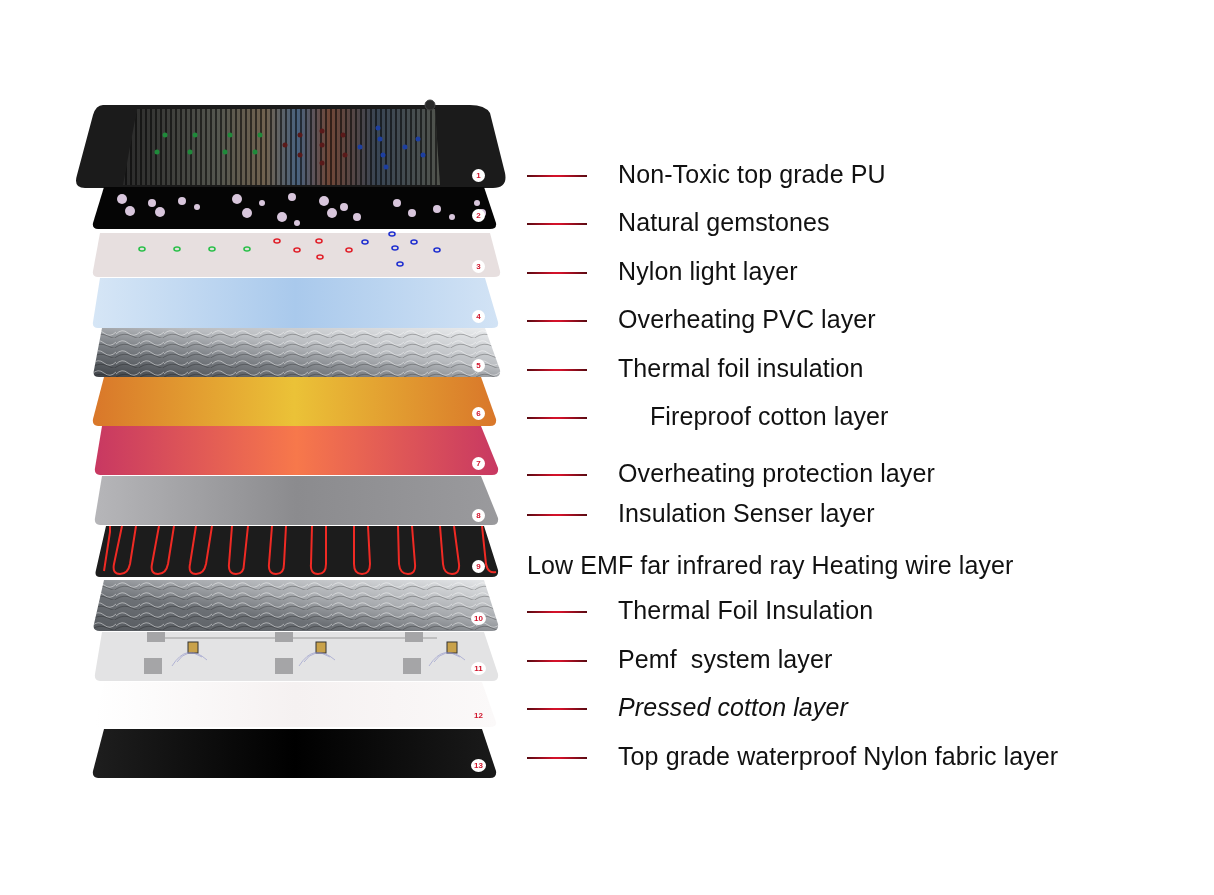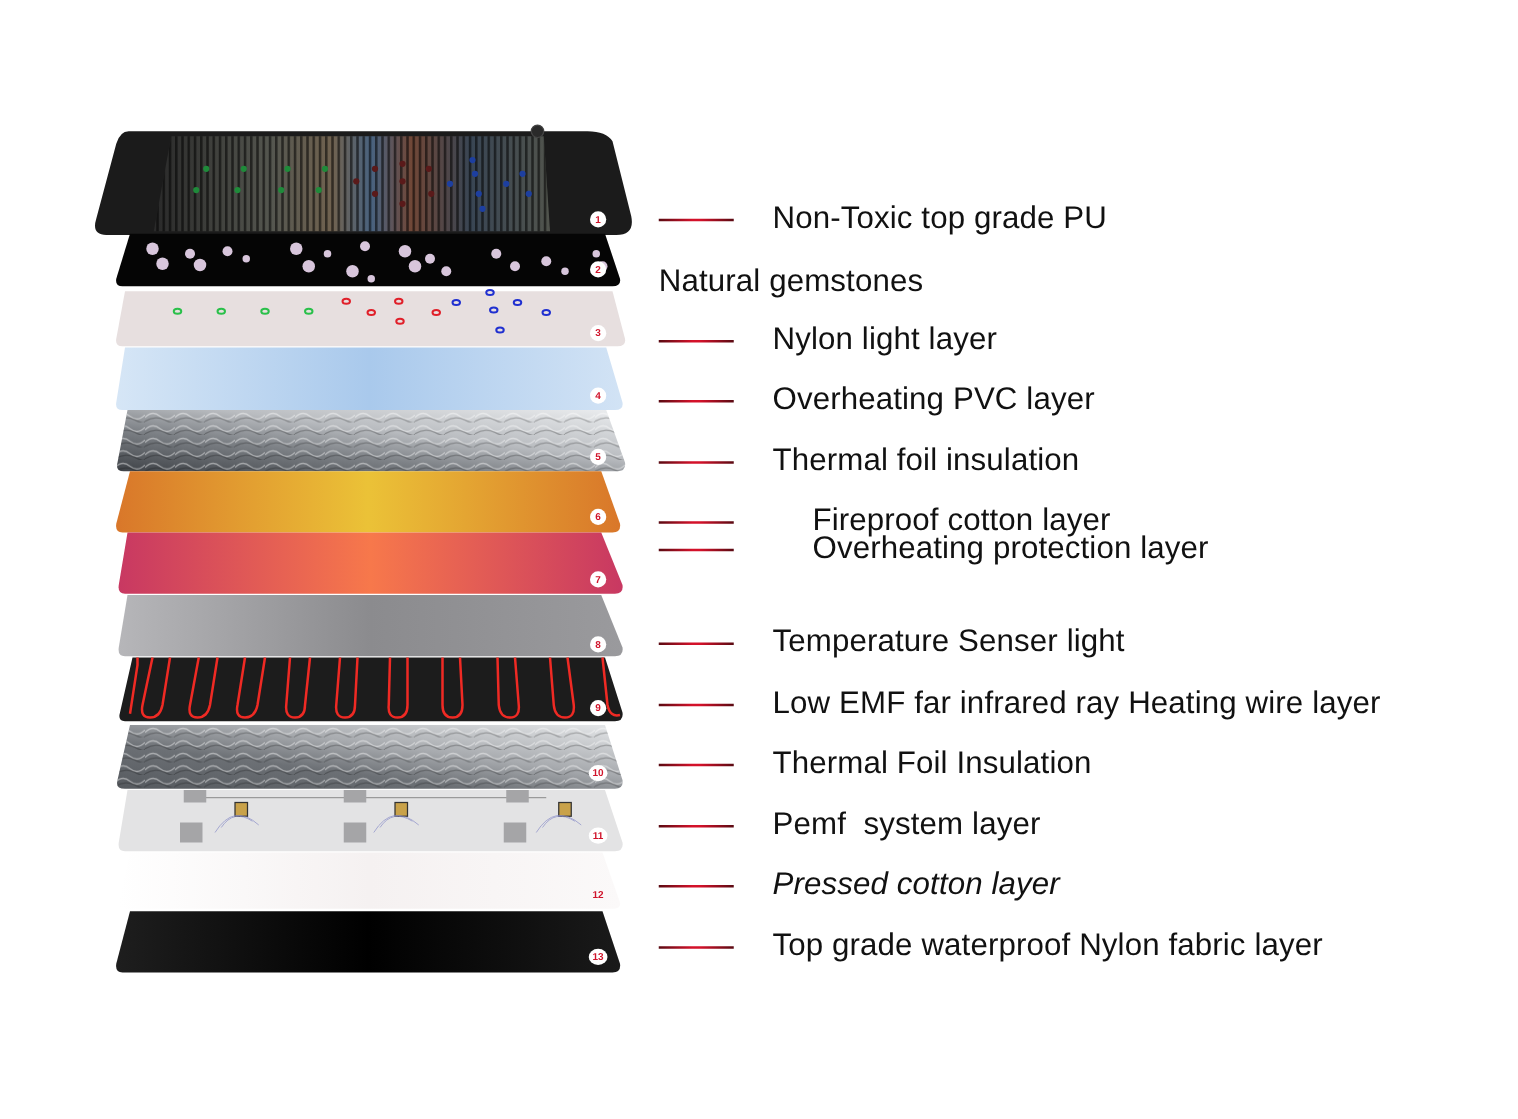--- a/index.html
+++ b/index.html
@@ -288,49 +288,49 @@
       <path d="M12,0 L390,0 L404,42 Q405,49 398,49 L6,49 Q0,49 1,42 Z" fill="url(#g13)"></path>
     </svg>
     <div class="badge" style="left:379px;top:30px;width:15px;">13</div>
   </div>
 </div>
 
 <div class="legend-row" style="top:159px;">
     <span class="legend-line"></span>
     <span class="legend-text">Non-Toxic top grade PU</span>
   </div>
-<div class="legend-row" style="top:207px;flex-direction:column;">
+<div class="legend-row" style="top:207px;">
     <span class="legend-line"></span>
     <span class="legend-text">Natural gemstones</span>
   </div>
 <div class="legend-row" style="top:256px;">
     <span class="legend-line"></span>
     <span class="legend-text">Nylon light layer</span>
   </div>
 <div class="legend-row" style="top:304px;">
     <span class="legend-line"></span>
     <span class="legend-text">Overheating PVC layer</span>
   </div>
 <div class="legend-row" style="top:353px;">
     <span class="legend-line"></span>
     <span class="legend-text">Thermal foil insulation</span>
   </div>
 <div class="legend-row" style="top:401px;gap:32px;">
     <span class="legend-line"></span>
     <span class="legend-text">Fireproof cotton layer</span>
   </div>
-<div class="legend-row" style="top:423px;gap:32px;">
+<div class="legend-row" style="top:458px;">
     <span class="legend-line"></span>
     <span class="legend-text">Overheating protection layer</span>
   </div>
 <div class="legend-row" style="top:498px;">
     <span class="legend-line"></span>
-    <span class="legend-text">Temperature Senser light</span>
-  </div>
-<div class="legend-row" style="top:547px;">
+    <span class="legend-text">Insulation Senser layer</span>
+  </div>
+<div class="legend-row" style="top:547px;flex-direction:column;">
     <span class="legend-line"></span>
     <span class="legend-text">Low EMF far infrared ray Heating wire layer</span>
   </div>
 <div class="legend-row" style="top:595px;">
     <span class="legend-line"></span>
     <span class="legend-text">Thermal Foil Insulation</span>
   </div>
 <div class="legend-row" style="top:644px;">
     <span class="legend-line"></span>
     <span class="legend-text" style="white-space:pre;">Pemf  system layer</span>

